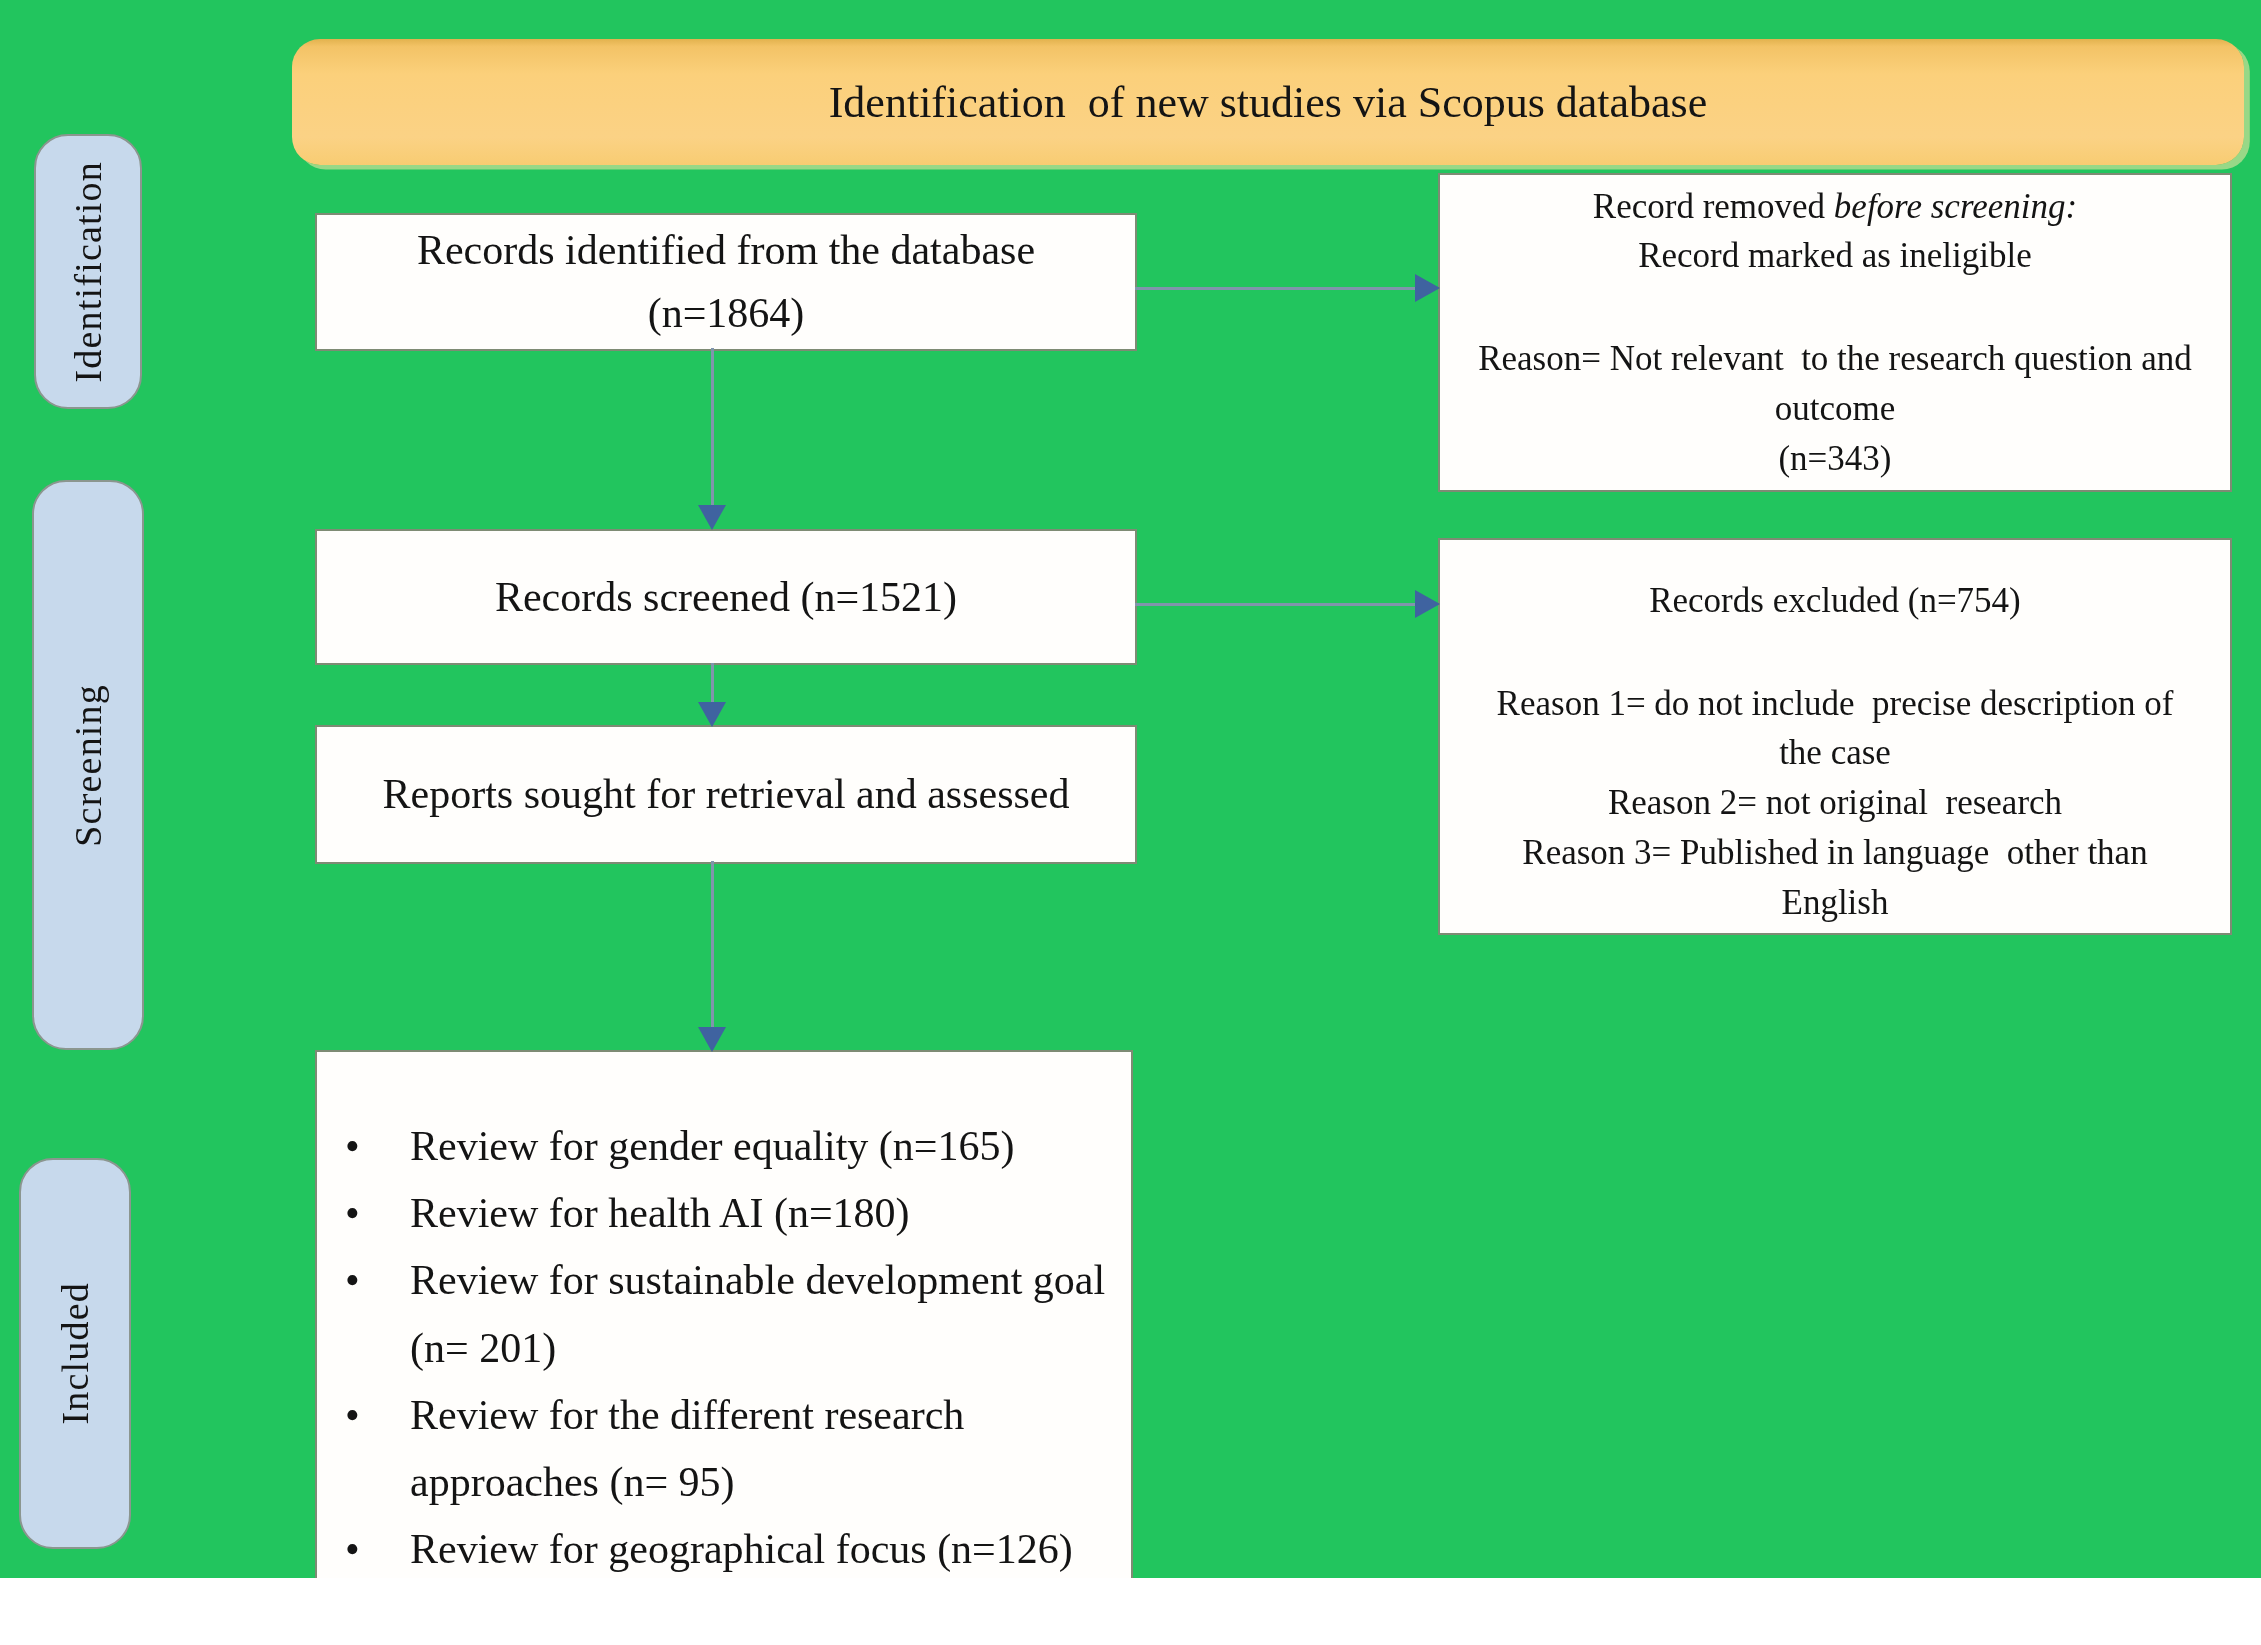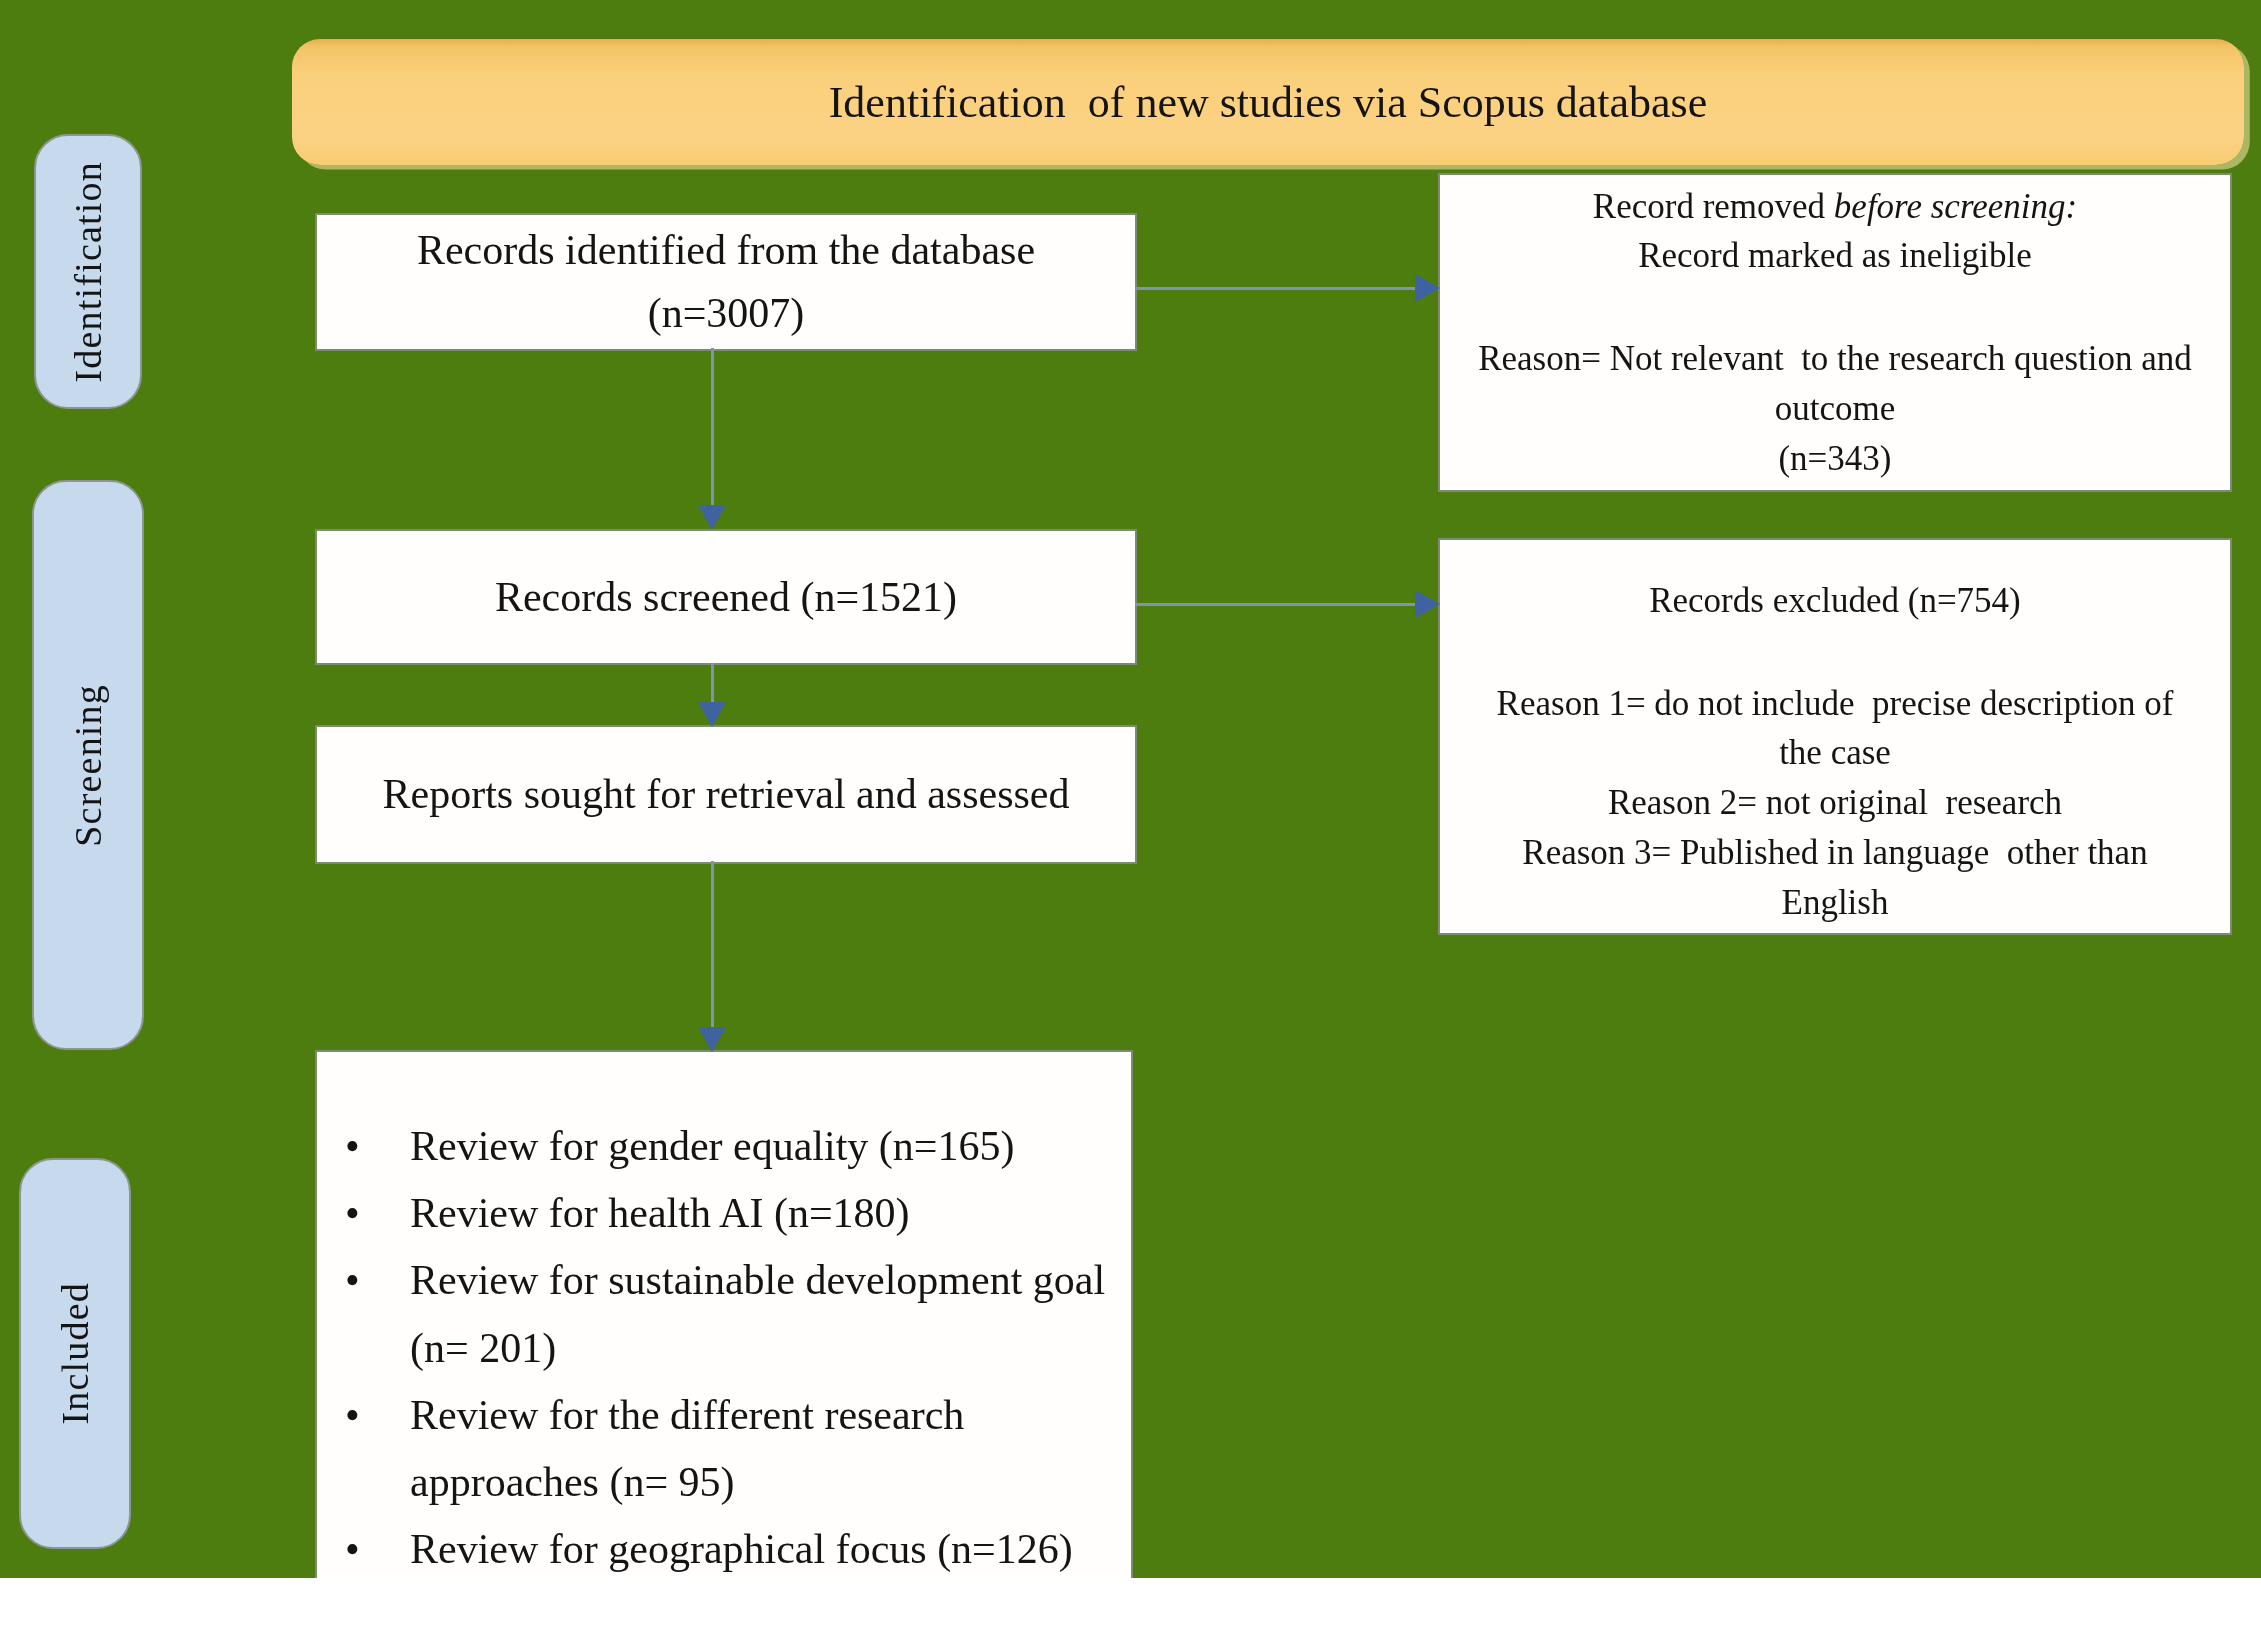--- a/index.html
+++ b/index.html
@@ -1,17 +1,17 @@
 <!DOCTYPE html>
 <html style="font-size:9.3px"><head>
 <meta charset="utf-8">
 <style>
   html,body{margin:0;padding:0;background:#ffffff;}
   .canvas{
-    position:relative;width:2261px;height:1578px;background:#4d7c0f;
+    position:relative;width:2261px;height:1578px;background:#22c55e;
     font-family:"Liberation Serif","DejaVu Serif",serif;color:#141414;overflow:hidden;
   }
   
   .banner{
     position:absolute;left:292px;top:39px;width:1952px;height:126px;
     border-radius:28px;
     background:linear-gradient(180deg,#e2b24e 0%,#f3c366 6%,#fbd07b 28%,#fbd285 78%,#f8cc72 100%);
     display:flex;align-items:center;justify-content:center;
     box-shadow:5.8px 4.6px 0 rgba(250,231,170,.55);
   }
@@ -86,21 +86,21 @@
   </div>
   <div class="stage" id="stage-screening">
     <span class="stage-text">Screening</span>
   </div>
   <div class="stage" id="stage-included">
     <span class="stage-text">Included</span>
   </div>
 
   <div class="fbox" id="box-records-identified">
     <div class="box-line">Records identified from the database</div>
-    <div class="box-line">(n=3007)</div>
+    <div class="box-line">(n=1864)</div>
   </div>
 
   <div class="fbox" id="box-records-screened">
     <div class="box-line">Records screened (n=1521)</div>
   </div>
 
   <div class="fbox" id="box-reports-sought">
     <div class="box-line">Reports sought for retrieval and assessed</div>
   </div>
 

